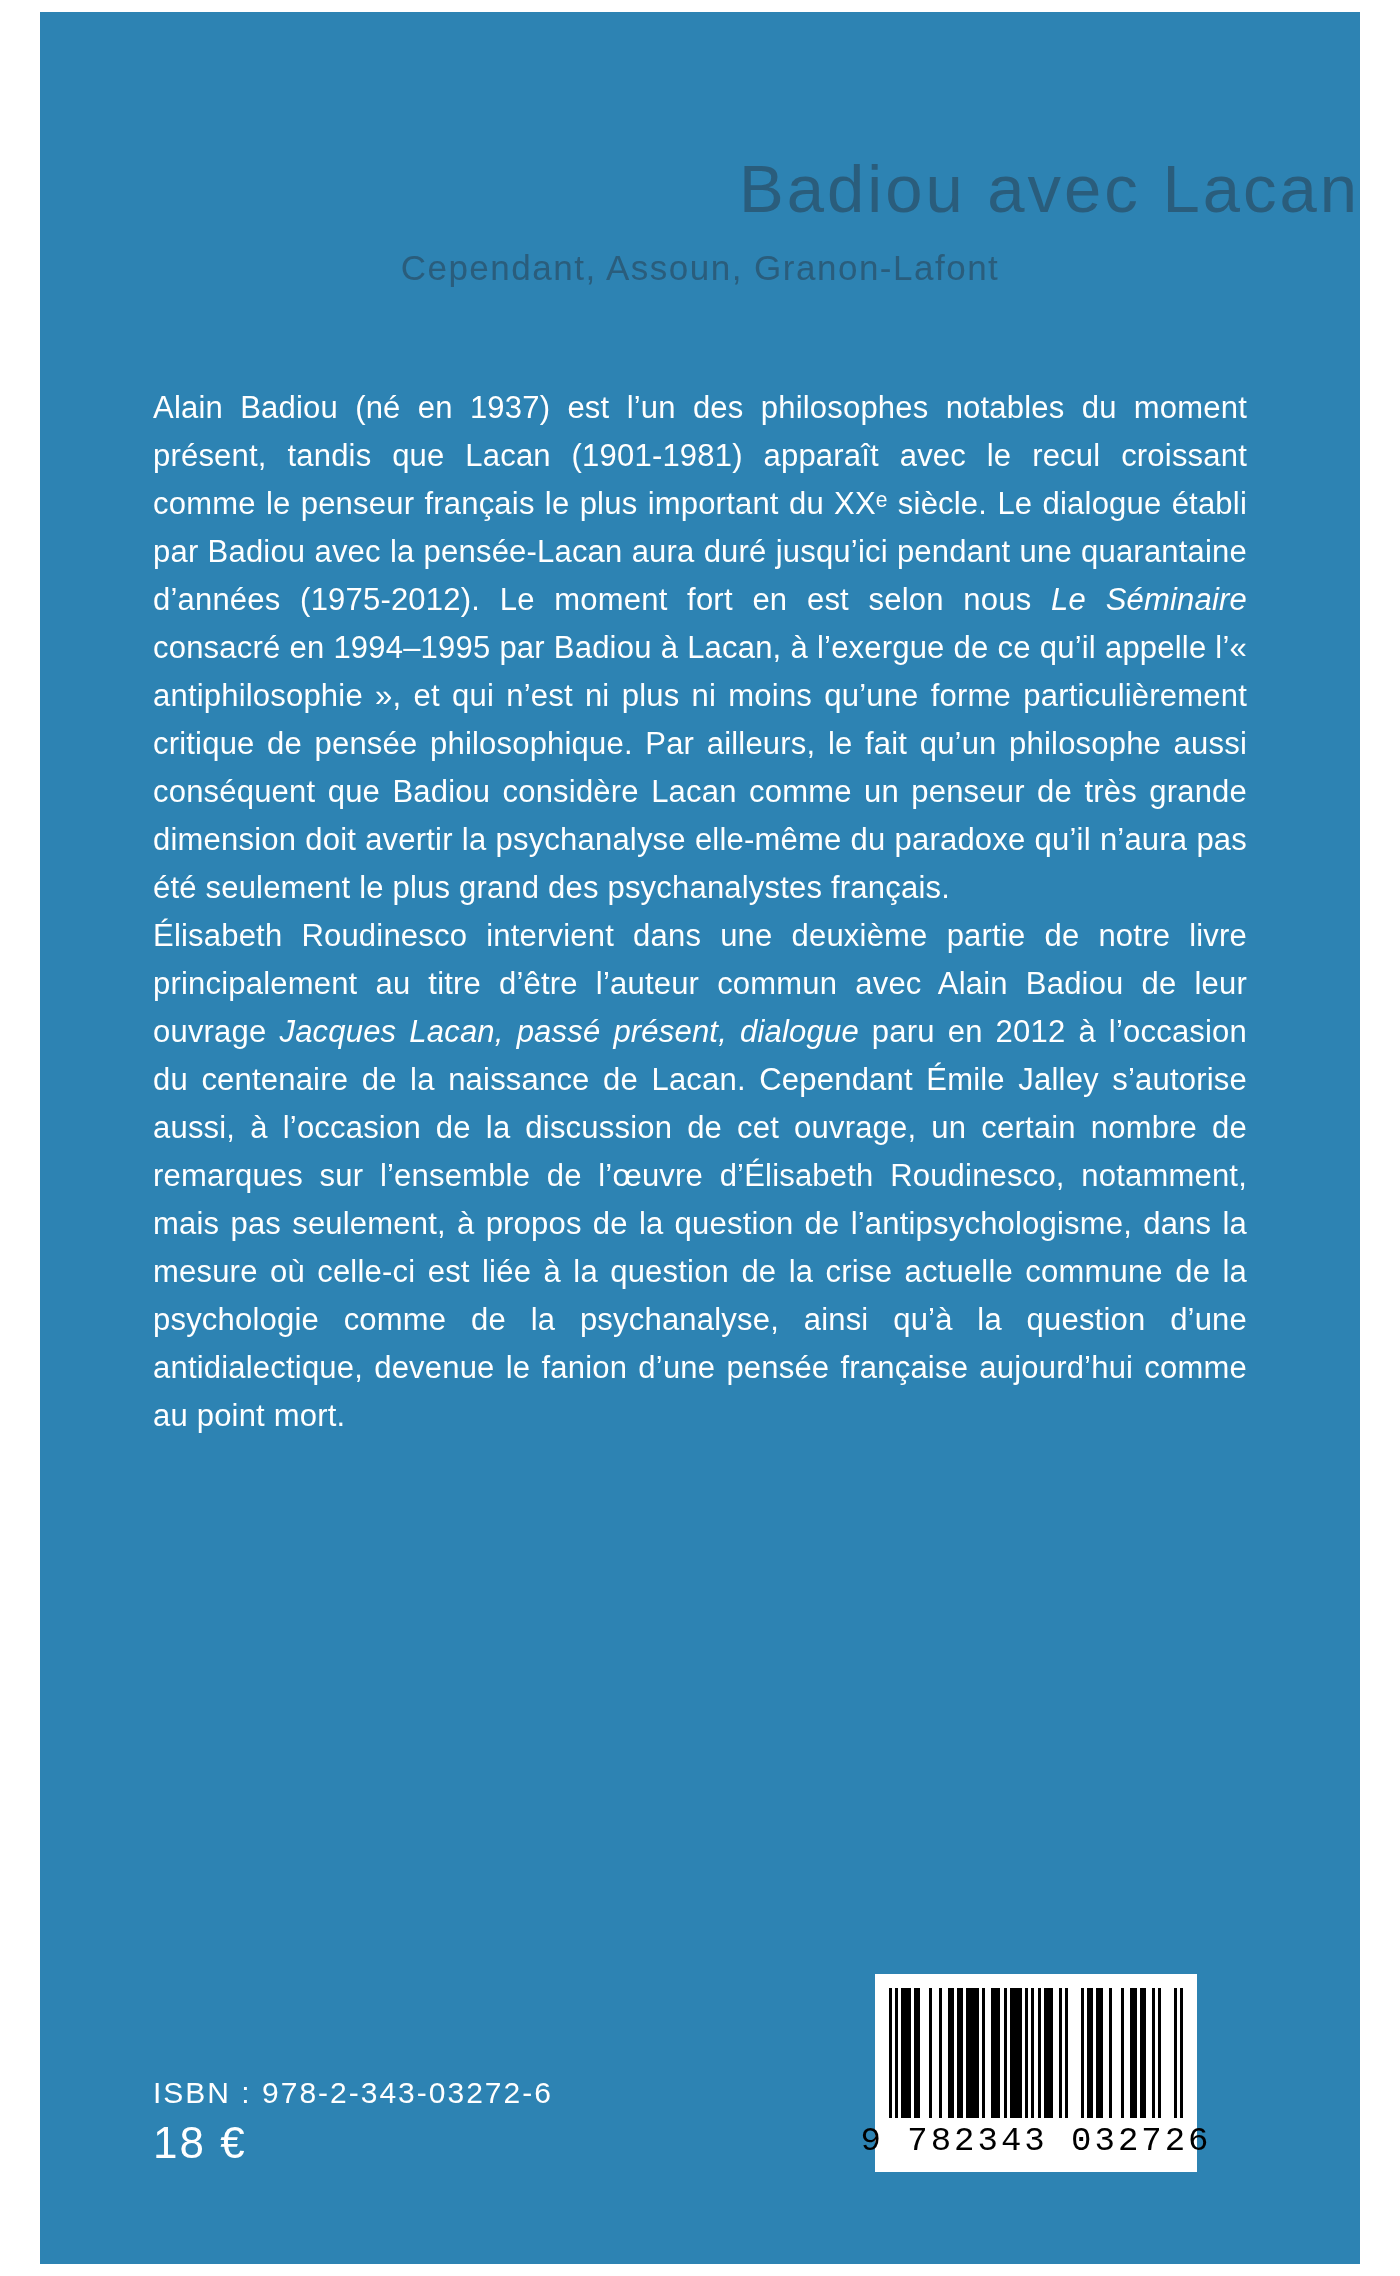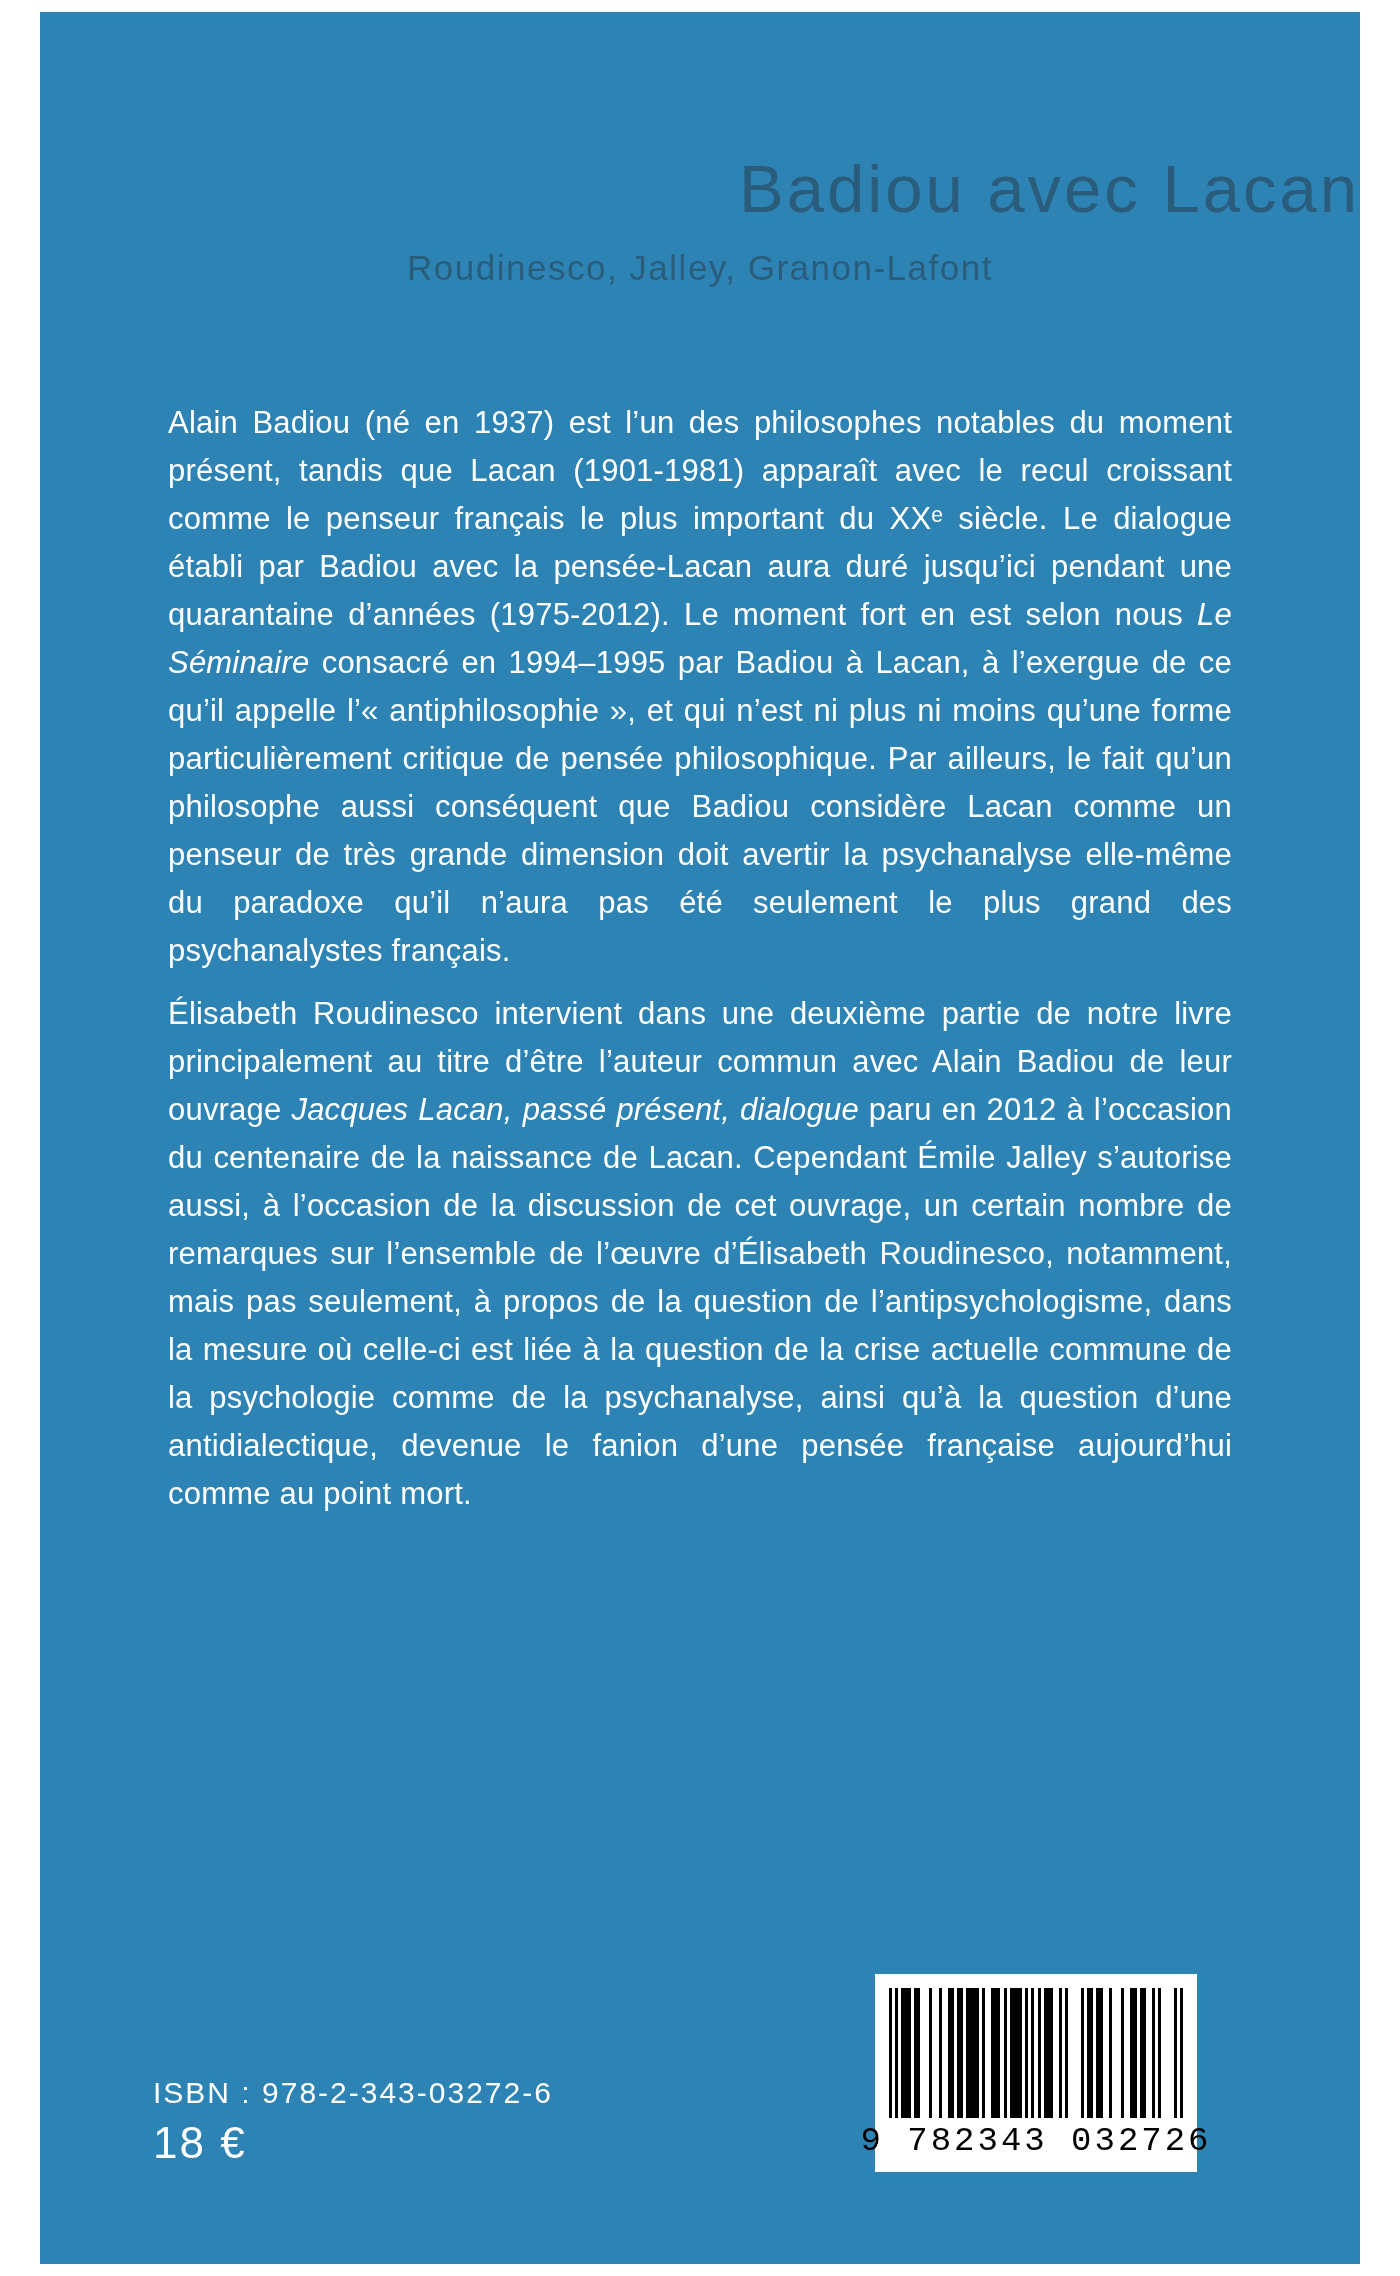--- a/index.html
+++ b/index.html
@@ -36,21 +36,21 @@
   }
   .body-text {
     position: absolute;
     left: 113px; right: 113px; top: 372px;
     color: var(--text-color, #ffffff);
     font-size: 31px;
     line-height: 48px;
     letter-spacing: 0.2px;
     text-align: justify;
   }
-  .body-text p { margin: 15px; }
+  .body-text p { margin: 0; }
   .body-text em { font-style: italic; }
   .isbn {
     position: absolute;
     left: 113px; top: 2064px;
     color: var(--text-color, #ffffff);
     font-size: 30px;
     letter-spacing: 2px;
   }
   .price {
     position: absolute;
@@ -89,21 +89,21 @@
     white-space: nowrap;
   }
 </style>
 </head>
 <body>
 
 <div class="cover">
 
   <div class="title">Badiou avec Lacan</div>
 
-  <div class="subtitle">Roudinesco, Jalley, Granon-Lafont</div>
+  <div class="subtitle">Cependant, Assoun, Granon-Lafont</div>
 
   <div class="body-text">
     <p><span>Alain Badiou (né en 1937) est l’un des philosophes notables du moment présent, tandis que Lacan (1901-1981) apparaît avec le recul croissant comme le penseur français le plus important du XXᵉ siècle. Le dialogue établi par Badiou avec la pensée-Lacan aura duré jusqu’ici pendant une quarantaine d’années (1975-2012). Le moment fort en est selon nous </span><em>Le Séminaire</em><span> consacré en 1994–1995 par Badiou à Lacan, à l’exergue de ce qu’il appelle l’« antiphilosophie », et qui n’est ni plus ni moins qu’une forme particulièrement critique de pensée philosophique. Par ailleurs, le fait qu’un philosophe aussi conséquent que Badiou considère Lacan comme un penseur de très grande dimension doit avertir la psychanalyse elle-même du paradoxe qu’il n’aura pas été seulement le plus grand des psychanalystes français.</span></p>
     <p><span>Élisabeth Roudinesco intervient dans une deuxième partie de notre livre principalement au titre d’être l’auteur commun avec Alain Badiou de leur ouvrage </span><em>Jacques Lacan, passé présent, dialogue</em><span> paru en 2012 à l’occasion du centenaire de la naissance de Lacan. Cependant Émile Jalley s’autorise aussi, à l’occasion de la discussion de cet ouvrage, un certain nombre de remarques sur l’ensemble de l’œuvre d’Élisabeth Roudinesco, notamment, mais pas seulement, à propos de la question de l’antipsychologisme, dans la mesure où celle-ci est liée à la question de la crise actuelle commune de la psychologie comme de la psychanalyse, ainsi qu’à la question d’une antidialectique, devenue le fanion d’une pensée française aujourd’hui comme au point mort.</span></p>
   </div>
 
   <div class="isbn">ISBN : 978-2-343-03272-6</div>
 
   <div class="price">18 €</div>
 

